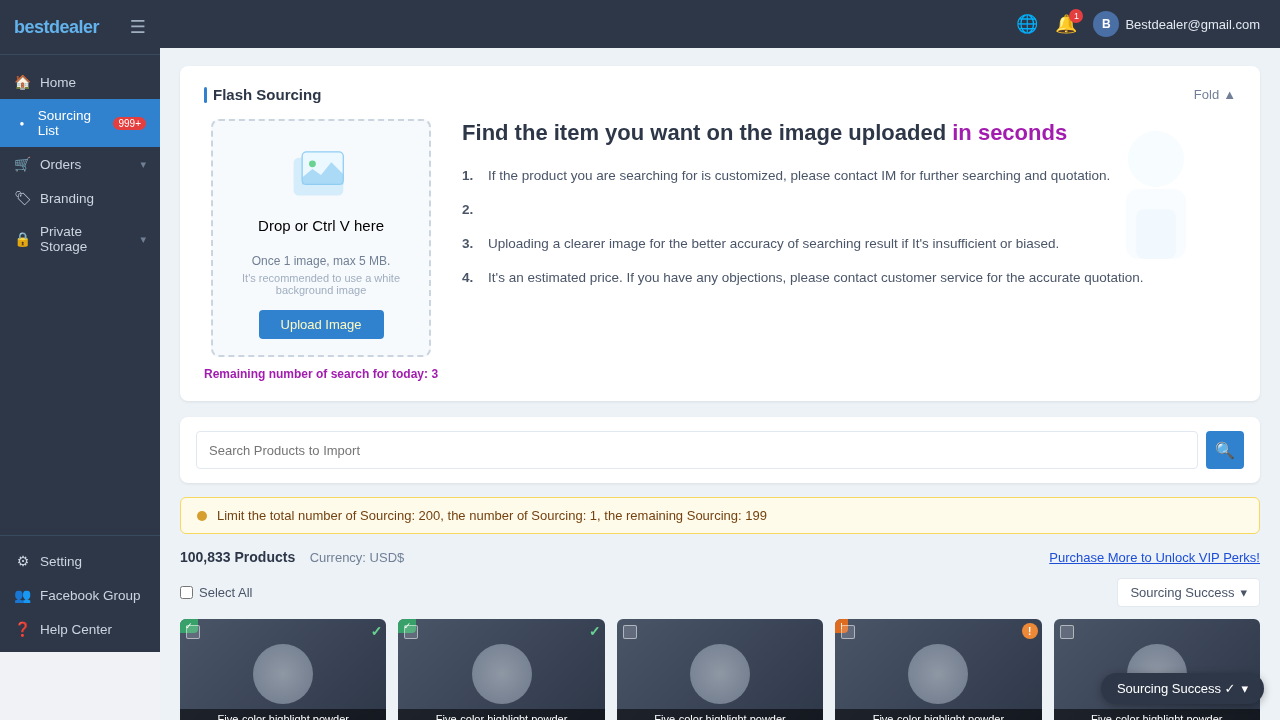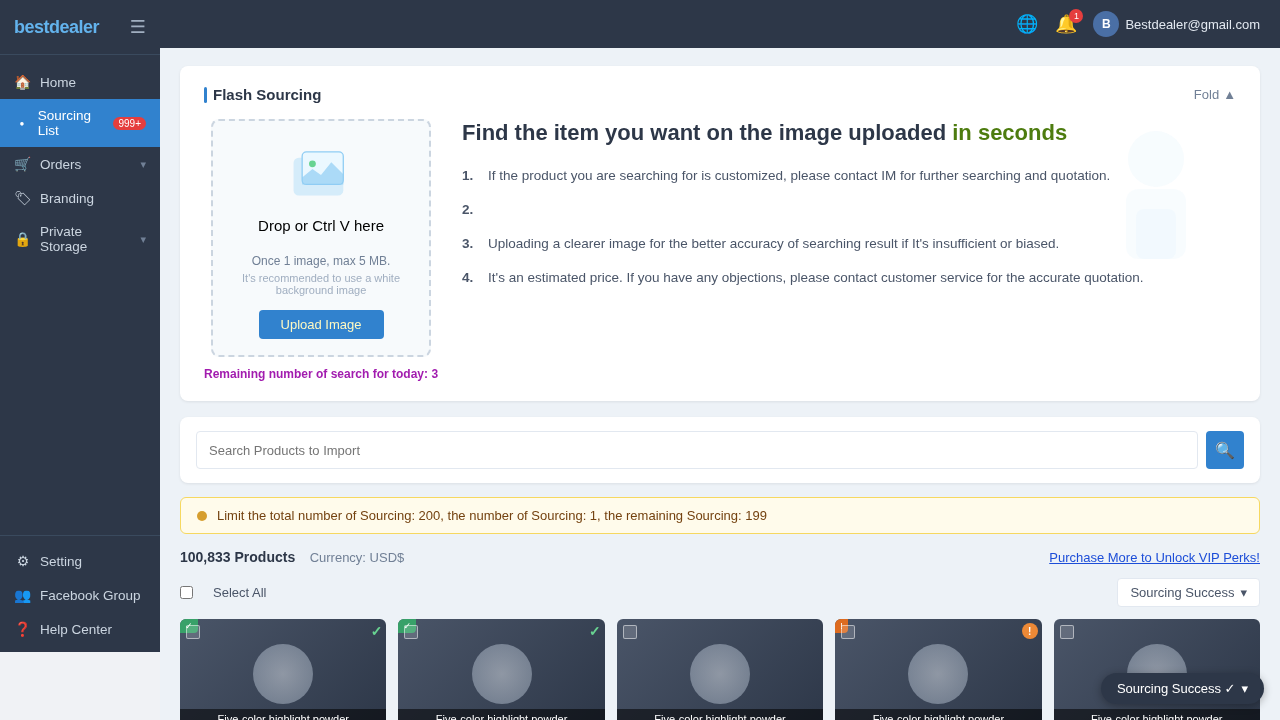--- a/index.html
+++ b/index.html
@@ -220,21 +220,21 @@
       flex: 1;
       position: relative;
     }
     .instructions-heading {
       font-size: 22px;
       font-weight: 700;
       color: #2d3748;
       margin-bottom: 18px;
       line-height: 1.3;
     }
-    .instructions-heading .highlight { color: #4d7c0f; margin-top: 12px; }
+    .instructions-heading .highlight { color: #a21caf; margin-top: 12px; }
     .instruction-list { list-style: none; }
     .instruction-list li {
       display: flex;
       gap: 10px;
       margin-bottom: 14px;
       font-size: 13.5px;
       color: #4a5568;
       line-height: 1.5;
     }
     .instruction-list li .num {
@@ -324,21 +324,21 @@
     }
 
     
     .select-all-row {
       display: flex;
       align-items: center;
       justify-content: space-between;
       margin-bottom: 12px;
     }
     .select-all-label {
-      display: flex; align-items: center; gap: 20px;
+      display: flex; align-items: center; gap: 6px;
       font-size: 13px; color: #4a5568; cursor: pointer;
     }
     .sourcing-dropdown {
       background: #fff;
       border: 1px solid #e2e8f0;
       border-radius: 4px;
       padding: 6px 12px;
       font-size: 13px;
       color: #4a5568;
       cursor: pointer;

